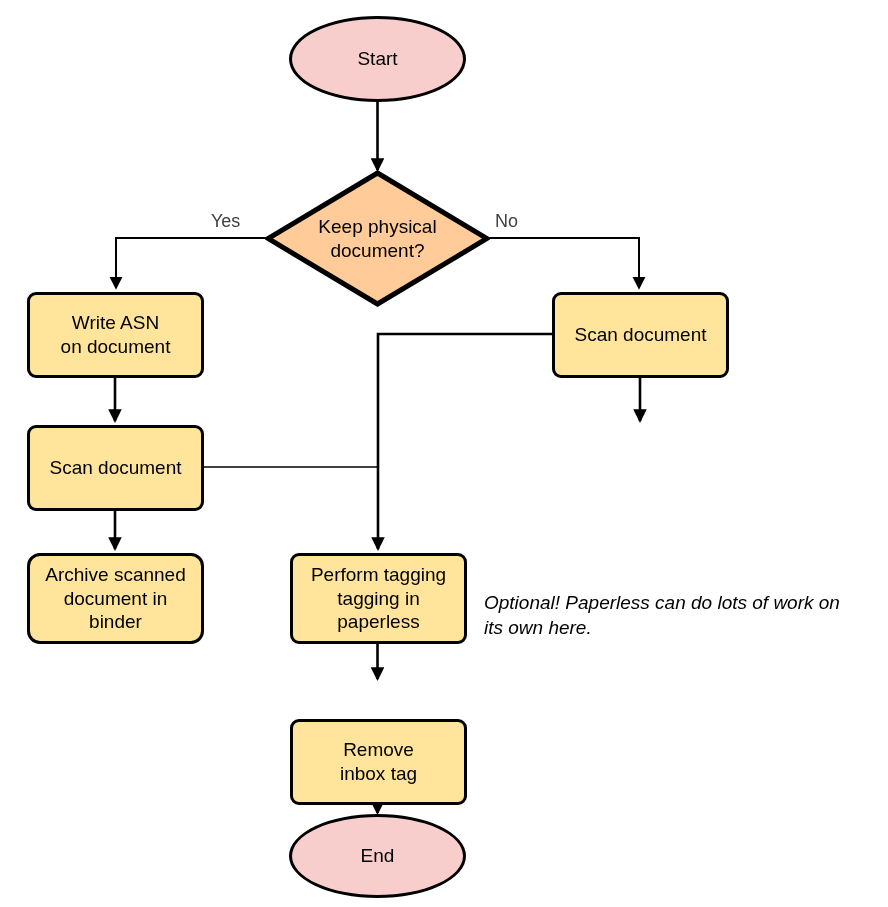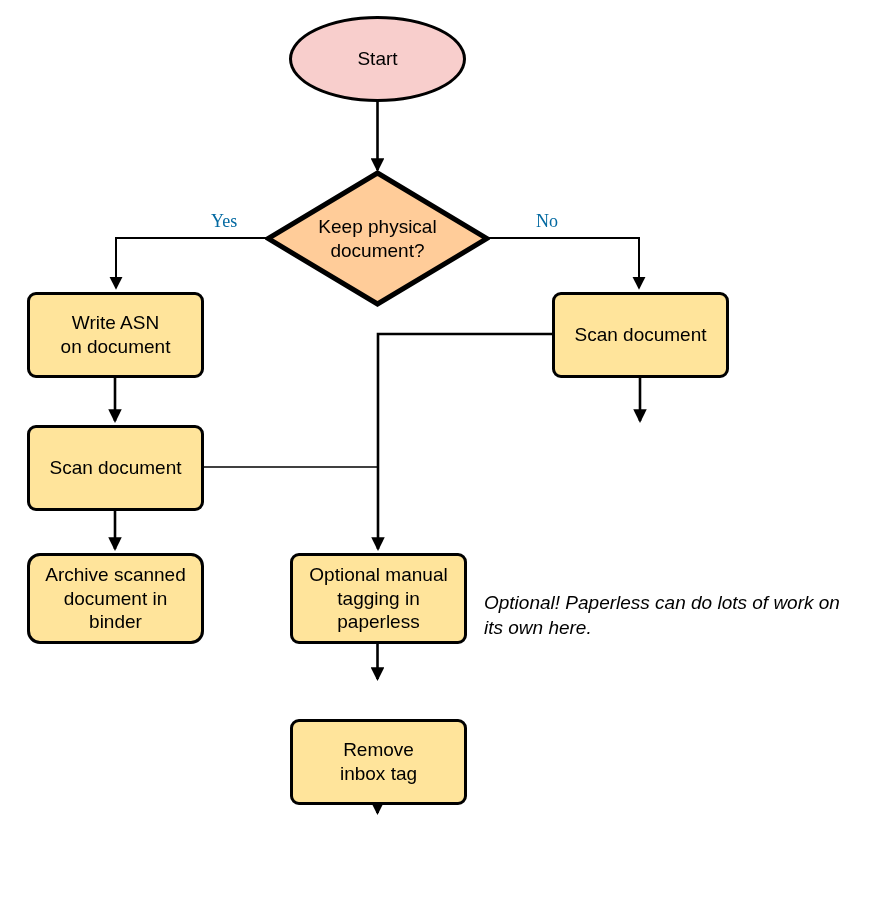--- a/index.html
+++ b/index.html
@@ -61,24 +61,23 @@
     height: 100%;
     z-index: 1;
   }
   .decision-label {
     position: relative;
     z-index: 2;
   }
   .edge-label {
     position: absolute;
     font-size: 18px;
-    color: #0369a1;
+    color: #404040;
     z-index: 4;
     white-space: nowrap;
-    font-family: Liberation Serif, serif;
   }
   .annotation {
     position: absolute;
     font-size: 19px;
     font-style: italic;
     color: #000000;
     line-height: 1.32;
     z-index: 4;
     white-space: pre-line;
   }
@@ -145,31 +144,34 @@
 document in
 binder</span>
   </div>
 
   <div class="node process" style="left:552px; top:292px; width:177px; height:86px;">
     <span>Scan document</span>
   </div>
 
 
   <div class="node process" style="left:290px; top:553px; width:177px; height:91px;">
-    <span>Optional manual
+    <span>Perform tagging
 tagging in
 paperless</span>
   </div>
 
   <div class="node process" style="left:290px; top:683px; width:177px; height:86px;margin-top:36px;">
     <span>Remove
 inbox tag</span>
   </div>
 
+  <div class="node terminator" style="left:289px; top:814px; width:177px; height:84px;">
+    <span>End</span>
+  </div>
 
   <div class="edge-label" style="left:211px; top:211px;">Yes</div>
 
-  <div class="edge-label" style="left:536px; top:211px;">No</div>
+  <div class="edge-label" style="left:495px; top:211px;">No</div>
 
   <div class="annotation" style="left:484px; top:590px; width:404px;">Optional! Paperless can do lots of work on
 its own here.</div>
 
 </div>
 
 </body></html>

